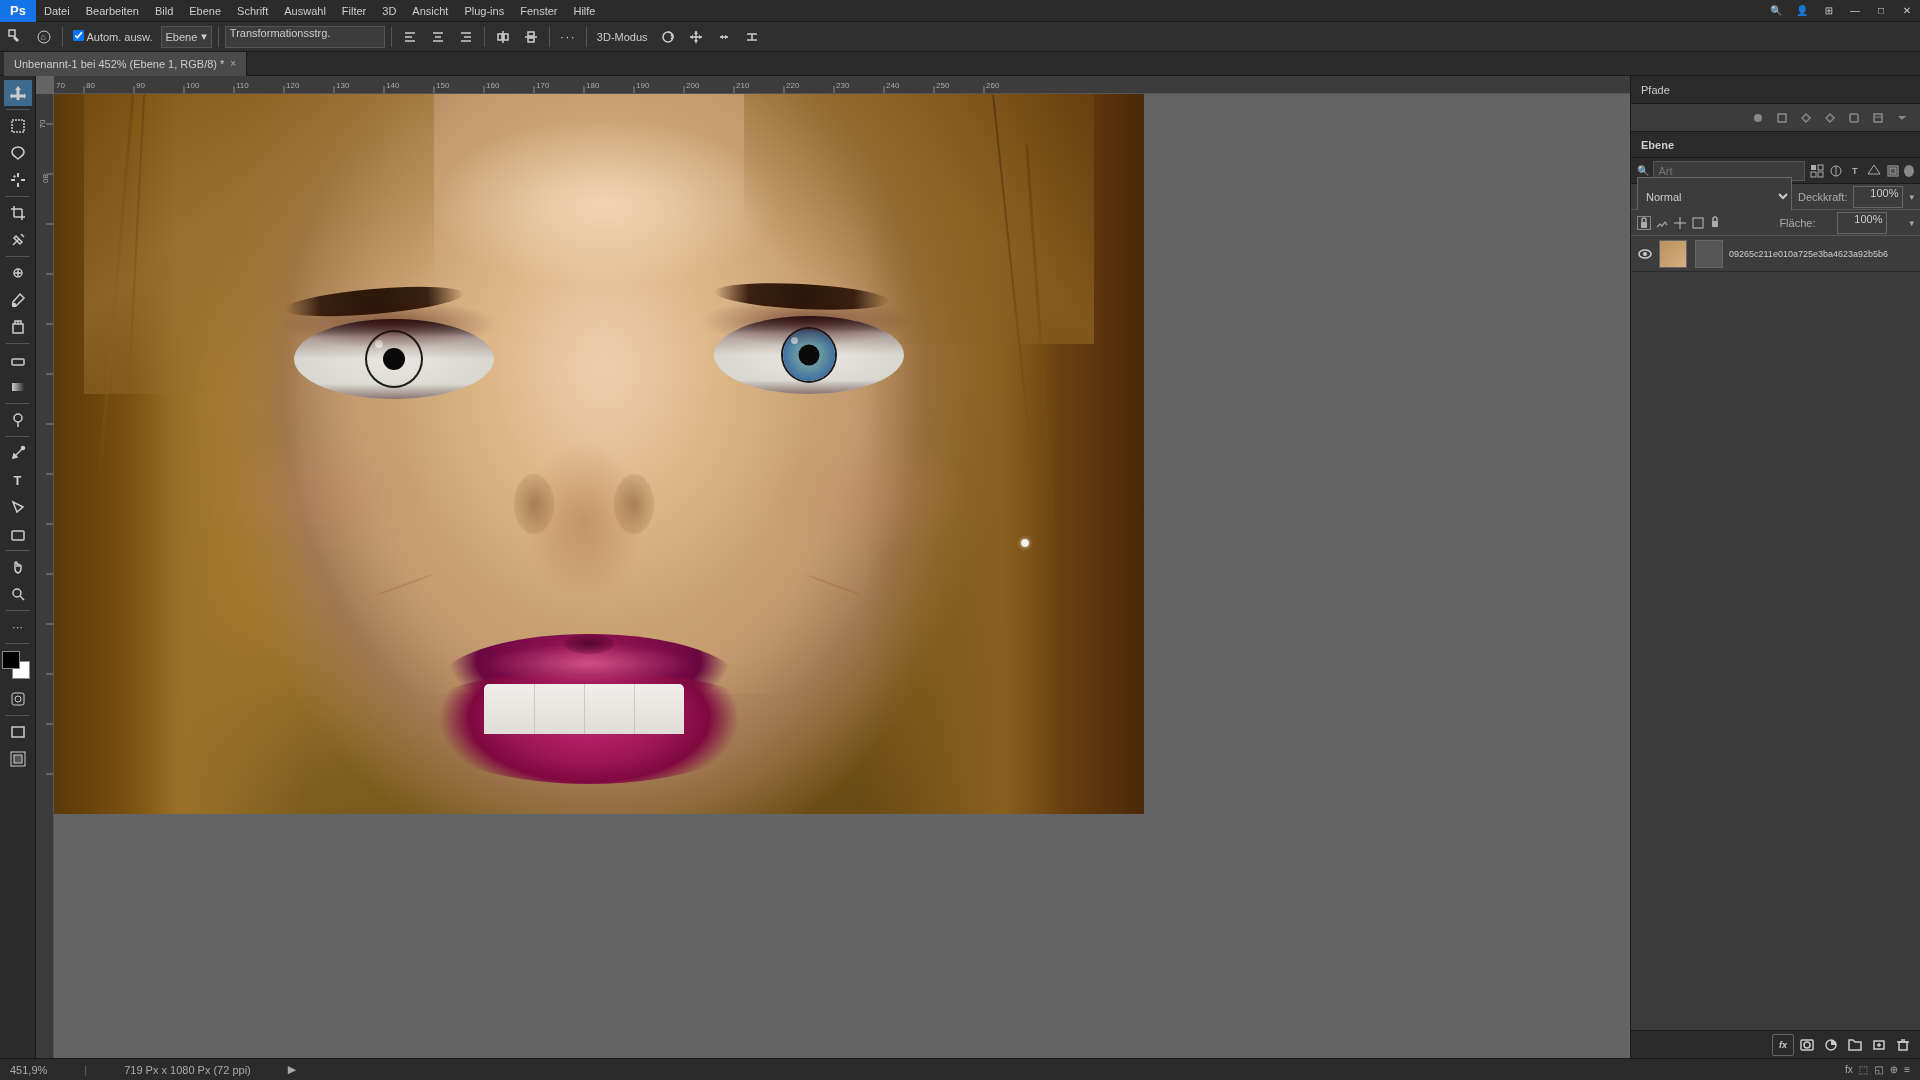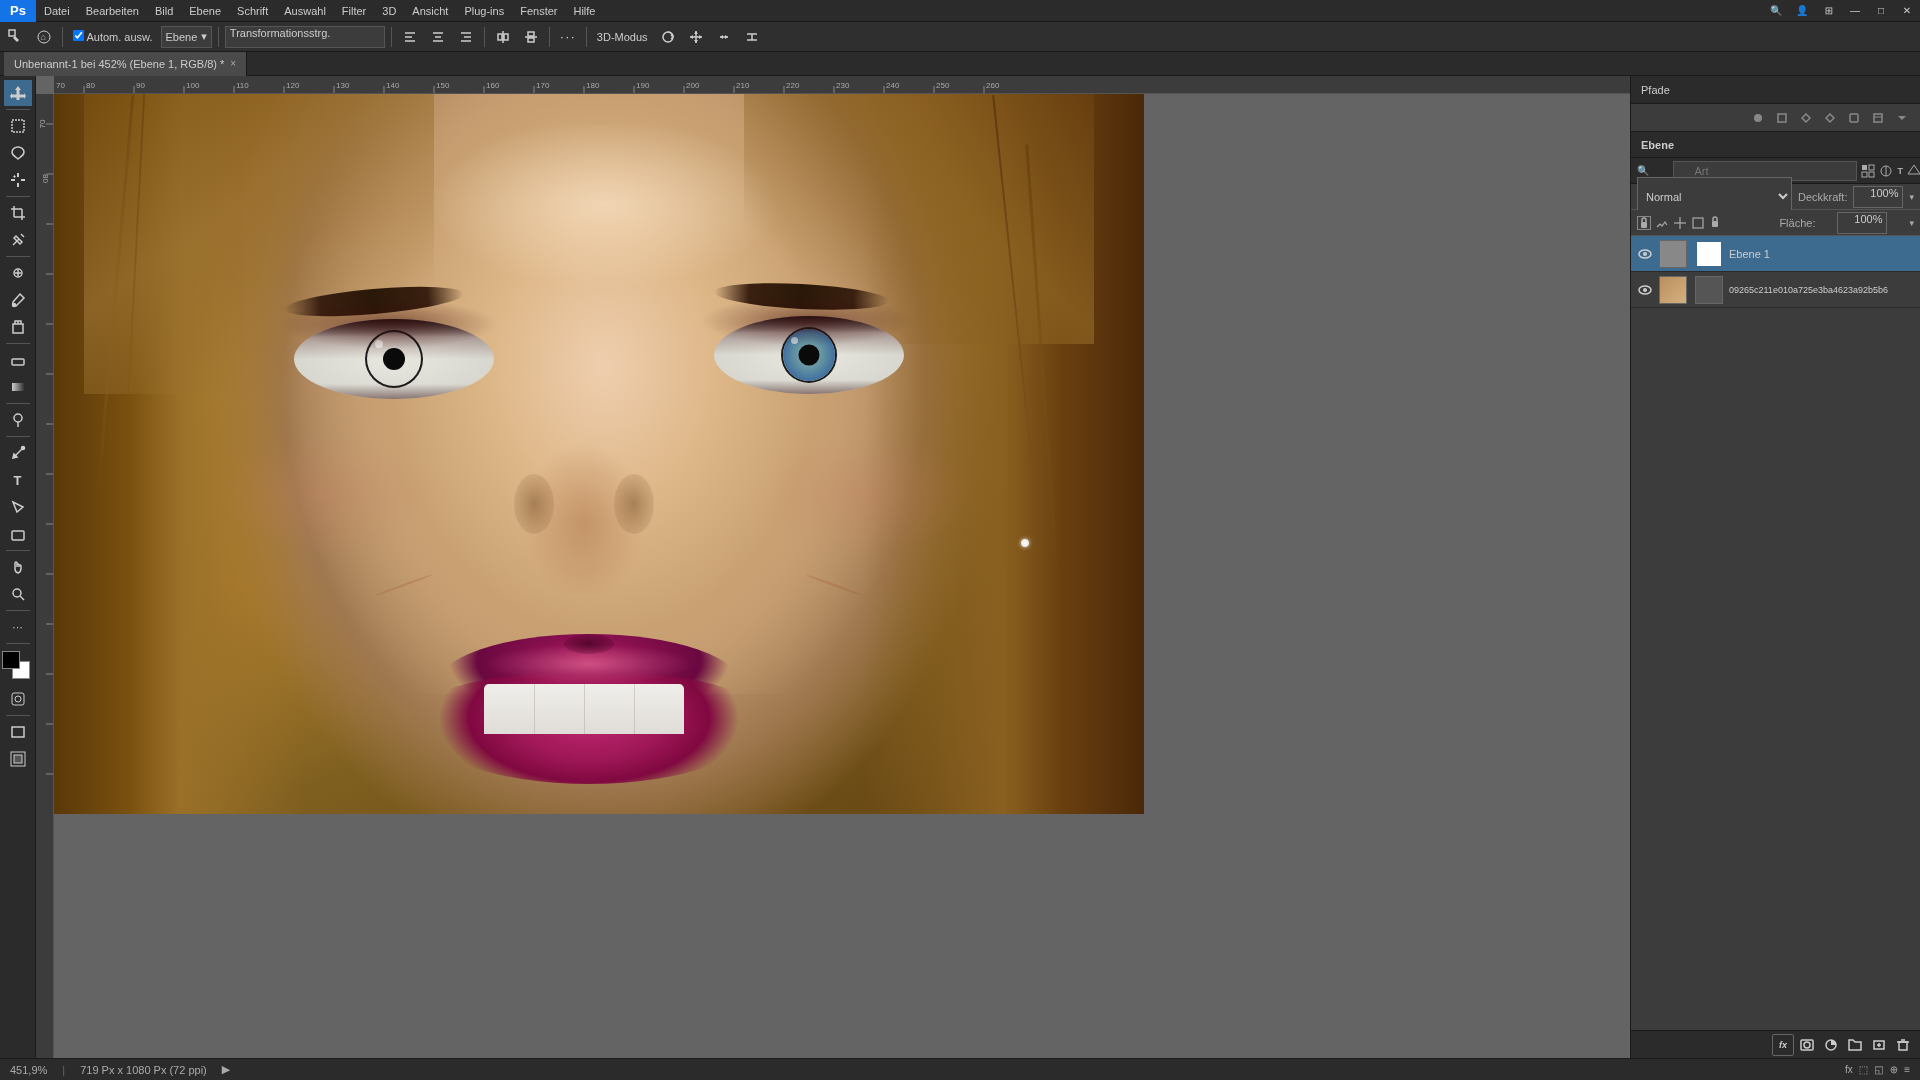--- a/index.html
+++ b/index.html
@@ -155,21 +155,21 @@
     }
     .layer-name { font-size: 11px; color: #ccc; }
     .layer-mask {
       width: 28px; height: 28px; background: #444; border: 1px solid #666;
       flex-shrink: 0; margin-left: -4px;
     }
 
     
     #statusbar {
       width: 100%; height: 22px; background: #2b2b2b; border-top: 1px solid #1a1a1a;
-      display: flex; align-items: center; padding: 0 10px; gap: 15px; font-size: 11px; color: #aaa;
+      display: flex; align-items: center; padding: 0 10px; gap: 37px; font-size: 11px; color: #aaa;
     }
 
     
     #layers-bottom {
       height: 28px; background: #2b2b2b; display: flex; align-items: center; justify-content: flex-end;
       padding: 0 6px; gap: 2px; border-top: 1px solid #1a1a1a;
     }
     .lb-btn {
       width: 22px; height: 22px; background: transparent; border: none; cursor: pointer;
       display: flex; align-items: center; justify-content: center; color: #ccc; font-size: 11px;
@@ -698,21 +698,21 @@
           </svg>
       </div>
     </div>
 
     <div id="ebenen-header">
       <span>Ebene</span>
     </div>
 
     <div id="layers-search">
       <span style="font-size:10px;color:#aaa;">🔍</span>
-      <input type="text" placeholder="Art" style="flex: 1 1 0%; height: 20px; background: rgb(60, 60, 60); border: 1px solid rgb(85, 85, 85); color: rgb(204, 204, 204); font-size: 11px; padding: 0px 20px; margin-left: 20px;">
+      <input type="text" placeholder="Art" style="flex: 1 1 0%; height: 20px; background: rgb(60, 60, 60); border: 1px solid rgb(85, 85, 85); color: rgb(204, 204, 204); font-size: 11px; padding: 0px 4px;">
       <div class="filter-btn">
         <svg width="14" height="14" viewBox="0 0 14 14" fill="#aaa">
             <rect x="1" y="1" width="5" height="5"></rect>
             <rect x="8" y="1" width="5" height="5" fill="none" stroke="#aaa" stroke-width="1"></rect>
             <rect x="1" y="8" width="5" height="5" fill="none" stroke="#aaa" stroke-width="1"></rect>
             <rect x="8" y="8" width="5" height="5" fill="none" stroke="#aaa" stroke-width="1"></rect>
           </svg>
       </div>
       <div class="filter-btn">
         <svg width="14" height="14" viewBox="0 0 14 14" fill="none" stroke="#aaa" stroke-width="1">
@@ -779,33 +779,20 @@
             </svg>
         </div>
       </div>
       <span class="opacity-label">Fläche:</span>
       <div class="opacity-value">100%</div>
       <span style="font-size:9px;color:#aaa;cursor:pointer;">▾</span>
     </div>
 
     <div id="layers-list">
 
-      <div class="layer-item active">
-        <div class="layer-vis">
-          <svg width="14" height="14" viewBox="0 0 14 14" fill="none">
-              <ellipse cx="7" cy="7" rx="6" ry="4" stroke="#ccc" stroke-width="1.5"></ellipse>
-              <circle cx="7" cy="7" r="2" fill="#ccc"></circle>
-            </svg>
-        </div>
-        <div class="layer-thumb" style="background:linear-gradient(135deg,#d4a870 0%,#c8906050%,#e0c090 100%);">
-          
-        </div>
-        <div class="layer-mask" style="width:28px;height:28px;background:#fff;border:2px solid #3d6b8f;margin-left:2px;"></div>
-        <span class="layer-name">Ebene 1</span>
-      </div>
 
       <div class="layer-item">
         <div class="layer-vis">
           <svg width="14" height="14" viewBox="0 0 14 14" fill="none">
               <ellipse cx="7" cy="7" rx="6" ry="4" stroke="#ccc" stroke-width="1.5"></ellipse>
               <circle cx="7" cy="7" r="2" fill="#ccc"></circle>
             </svg>
         </div>
         <div class="layer-thumb" style="background:linear-gradient(135deg,#b89060 0%,#c8a070 50%,#d4b080 100%);">
         </div>

